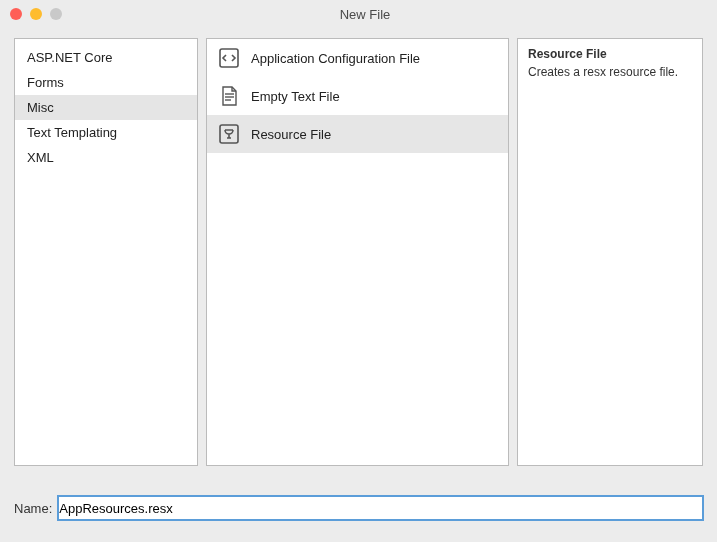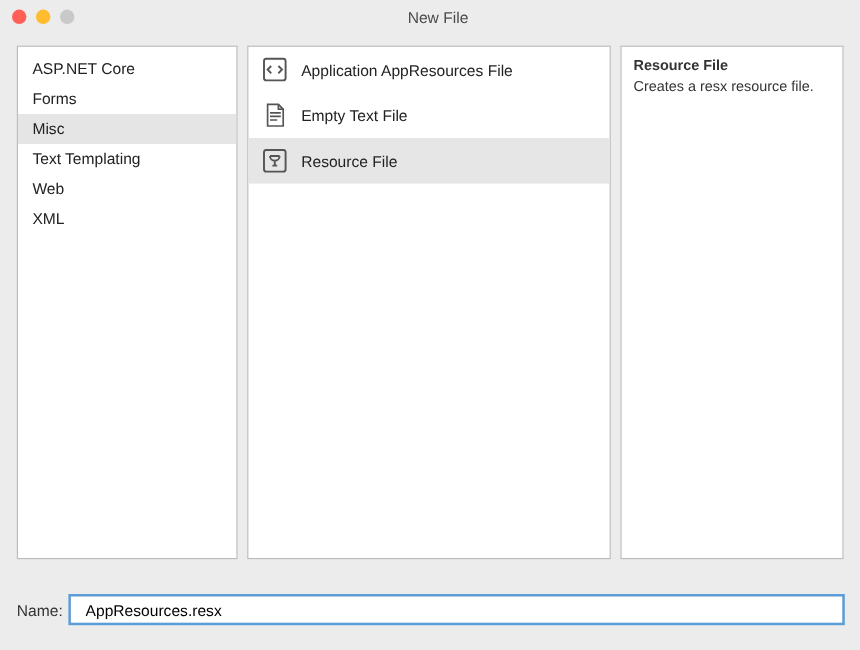--- a/index.html
+++ b/index.html
@@ -100,21 +100,21 @@
     padding: 14px 14px 0 14px;
     gap: 6px;
   }
   .name-label { font-size: 13px; color: #333; }
   .name-input {
     flex: 1;
     height: 22px;
     border: 1px solid #bbb;
     outline: 2px solid #5b9dd9;
     outline-offset: -1px;
-    padding: 0 12px;
+    padding: 0 0;
     font-size: 13px;
     background: #fff;
   }
 
   .buttons {
     display: flex;
     justify-content: flex-end;
     gap: 10px;
     padding: 34px 18px 0 0;
   }
@@ -142,34 +142,33 @@
   <div class="title-text">New File</div>
 </div>
 
 <div class="panels">
 
   <div class="panel categories">
     <div class="cat-item">ASP.NET Core</div>
     <div class="cat-item">Forms</div>
     <div class="cat-item selected">Misc</div>
     <div class="cat-item">Text Templating</div>
-    <div class="cat-item">Web</div>
     <div class="cat-item">XML</div>
   </div>
 
   <div class="panel templates">
     <div class="tmpl-item">
       <span class="tmpl-icon">
         <svg viewBox="0 0 24 24" fill="none" stroke="#555" stroke-width="1.6">
           <rect x="3" y="3" width="18" height="18" rx="2"></rect>
           <polyline points="9,9 6,12 9,15"></polyline>
           <polyline points="15,9 18,12 15,15"></polyline>
         </svg>
       </span>
-      <span class="tmpl-label">Application AppResources File</span>
+      <span class="tmpl-label">Application Configuration File</span>
     </div>
     <div class="tmpl-item">
       <span class="tmpl-icon">
         <svg viewBox="0 0 24 24" fill="none" stroke="#555" stroke-width="1.4">
           <path d="M6 3h9l4 4v14H6z"></path>
           <path d="M15 3v4h4"></path>
           <line x1="8" y1="10" x2="17" y2="10"></line>
           <line x1="8" y1="13" x2="17" y2="13"></line>
           <line x1="8" y1="16" x2="14" y2="16"></line>
         </svg>

